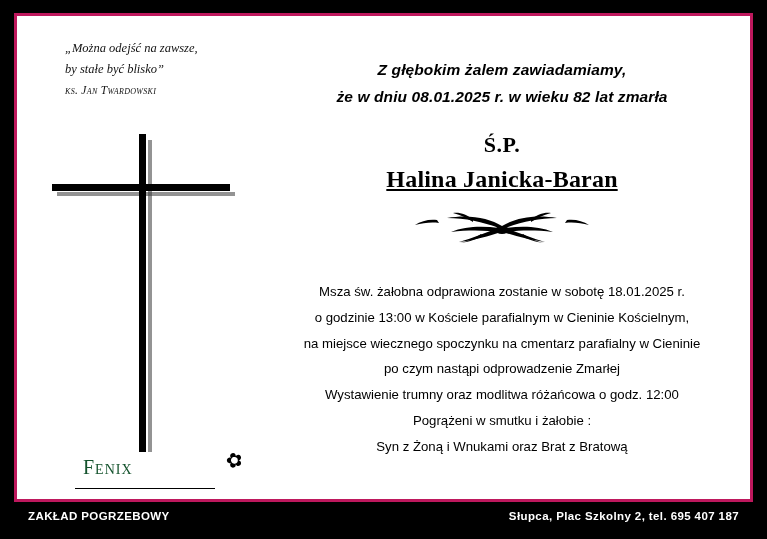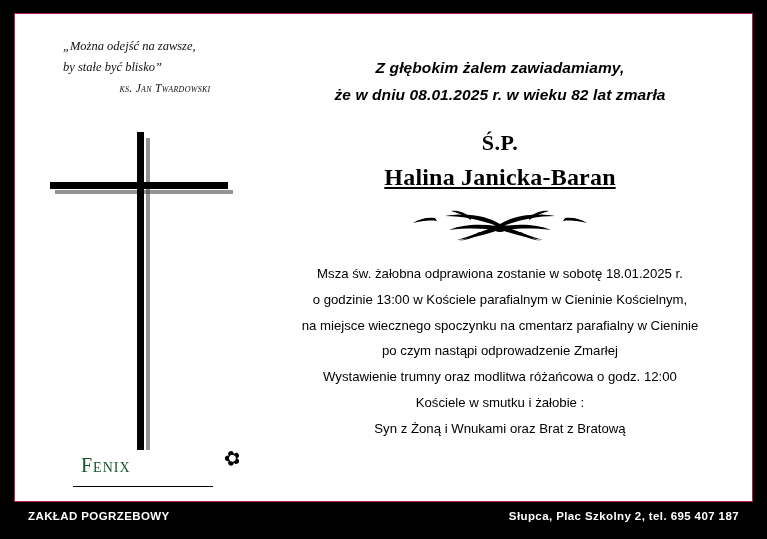--- a/index.html
+++ b/index.html
@@ -21,39 +21,39 @@
     box-sizing: border-box;
     padding: 0;
   }
   .inner-frame {
     position: absolute;
     left: 14px;
     top: 13px;
     width: 739px;
     height: 489px;
     background: #ffffff;
-    border: 1px solid #be185d;
+    border: 3px solid #be185d;
     box-sizing: border-box;
   }
   
   .quote {
     position: absolute;
     left: 48px;
     top: 22px;
     width: 210px;
     font-family: "Liberation Serif", serif;
     font-style: italic;
     font-size: 12.5px;
     line-height: 1.65;
     color: #111111;
     text-align: left;
   }
   .quote .author {
     display: block;
-    text-align: center;
+    text-align: left;
     font-size: 11.5px;
     font-variant: small-caps;
     letter-spacing: .3px;
     margin-top: 2px;
     padding-right: 6px;
   }
   
   .cross-wrap {
     position: absolute;
     left: 18px;
@@ -164,21 +164,21 @@
   }
   .ornament {
     margin-top: 18px;
     height: 36px;
     display: flex;
     align-items: center;
     justify-content: center;
   }
   .ornament svg { display: block; }
   .details {
-    margin-top: 16px;
+    margin-top: 32px;
     font-family: "Liberation Sans", sans-serif;
     font-size: 13.2px;
     line-height: 1.95;
   }
   .details p { margin: 0; }
   .block-gap { margin-top: 16px; }
   
   .footer {
     position: absolute;
     left: 14px;
@@ -251,21 +251,21 @@
           </g>
         </svg>
       </div>
 
       <div class="details">
         <p>Msza św. żałobna odprawiona zostanie w sobotę 18.01.2025 r.</p>
         <p>o godzinie 13:00 w Kościele parafialnym w Cieninie Kościelnym,</p>
         <p>na miejsce wiecznego spoczynku na cmentarz parafialny w Cieninie</p>
         <p>po czym nastąpi odprowadzenie Zmarłej</p>
         <p class="block-gap">Wystawienie trumny oraz modlitwa różańcowa o godz. 12:00</p>
-        <p class="block-gap">Kościele w smutku i żałobie :</p>
+        <p class="block-gap">Pogrążeni w smutku i żałobie :</p>
         <p>Syn z Żoną i Wnukami oraz Brat z Bratową</p>
       </div>
     </div>
 
   </div>
 
   <div class="footer">
     <span class="footer-left">ZAKŁAD POGRZEBOWY</span>
     <span class="footer-right">Słupca, Plac Szkolny 2,  tel. 695 407 187</span>
   </div>

